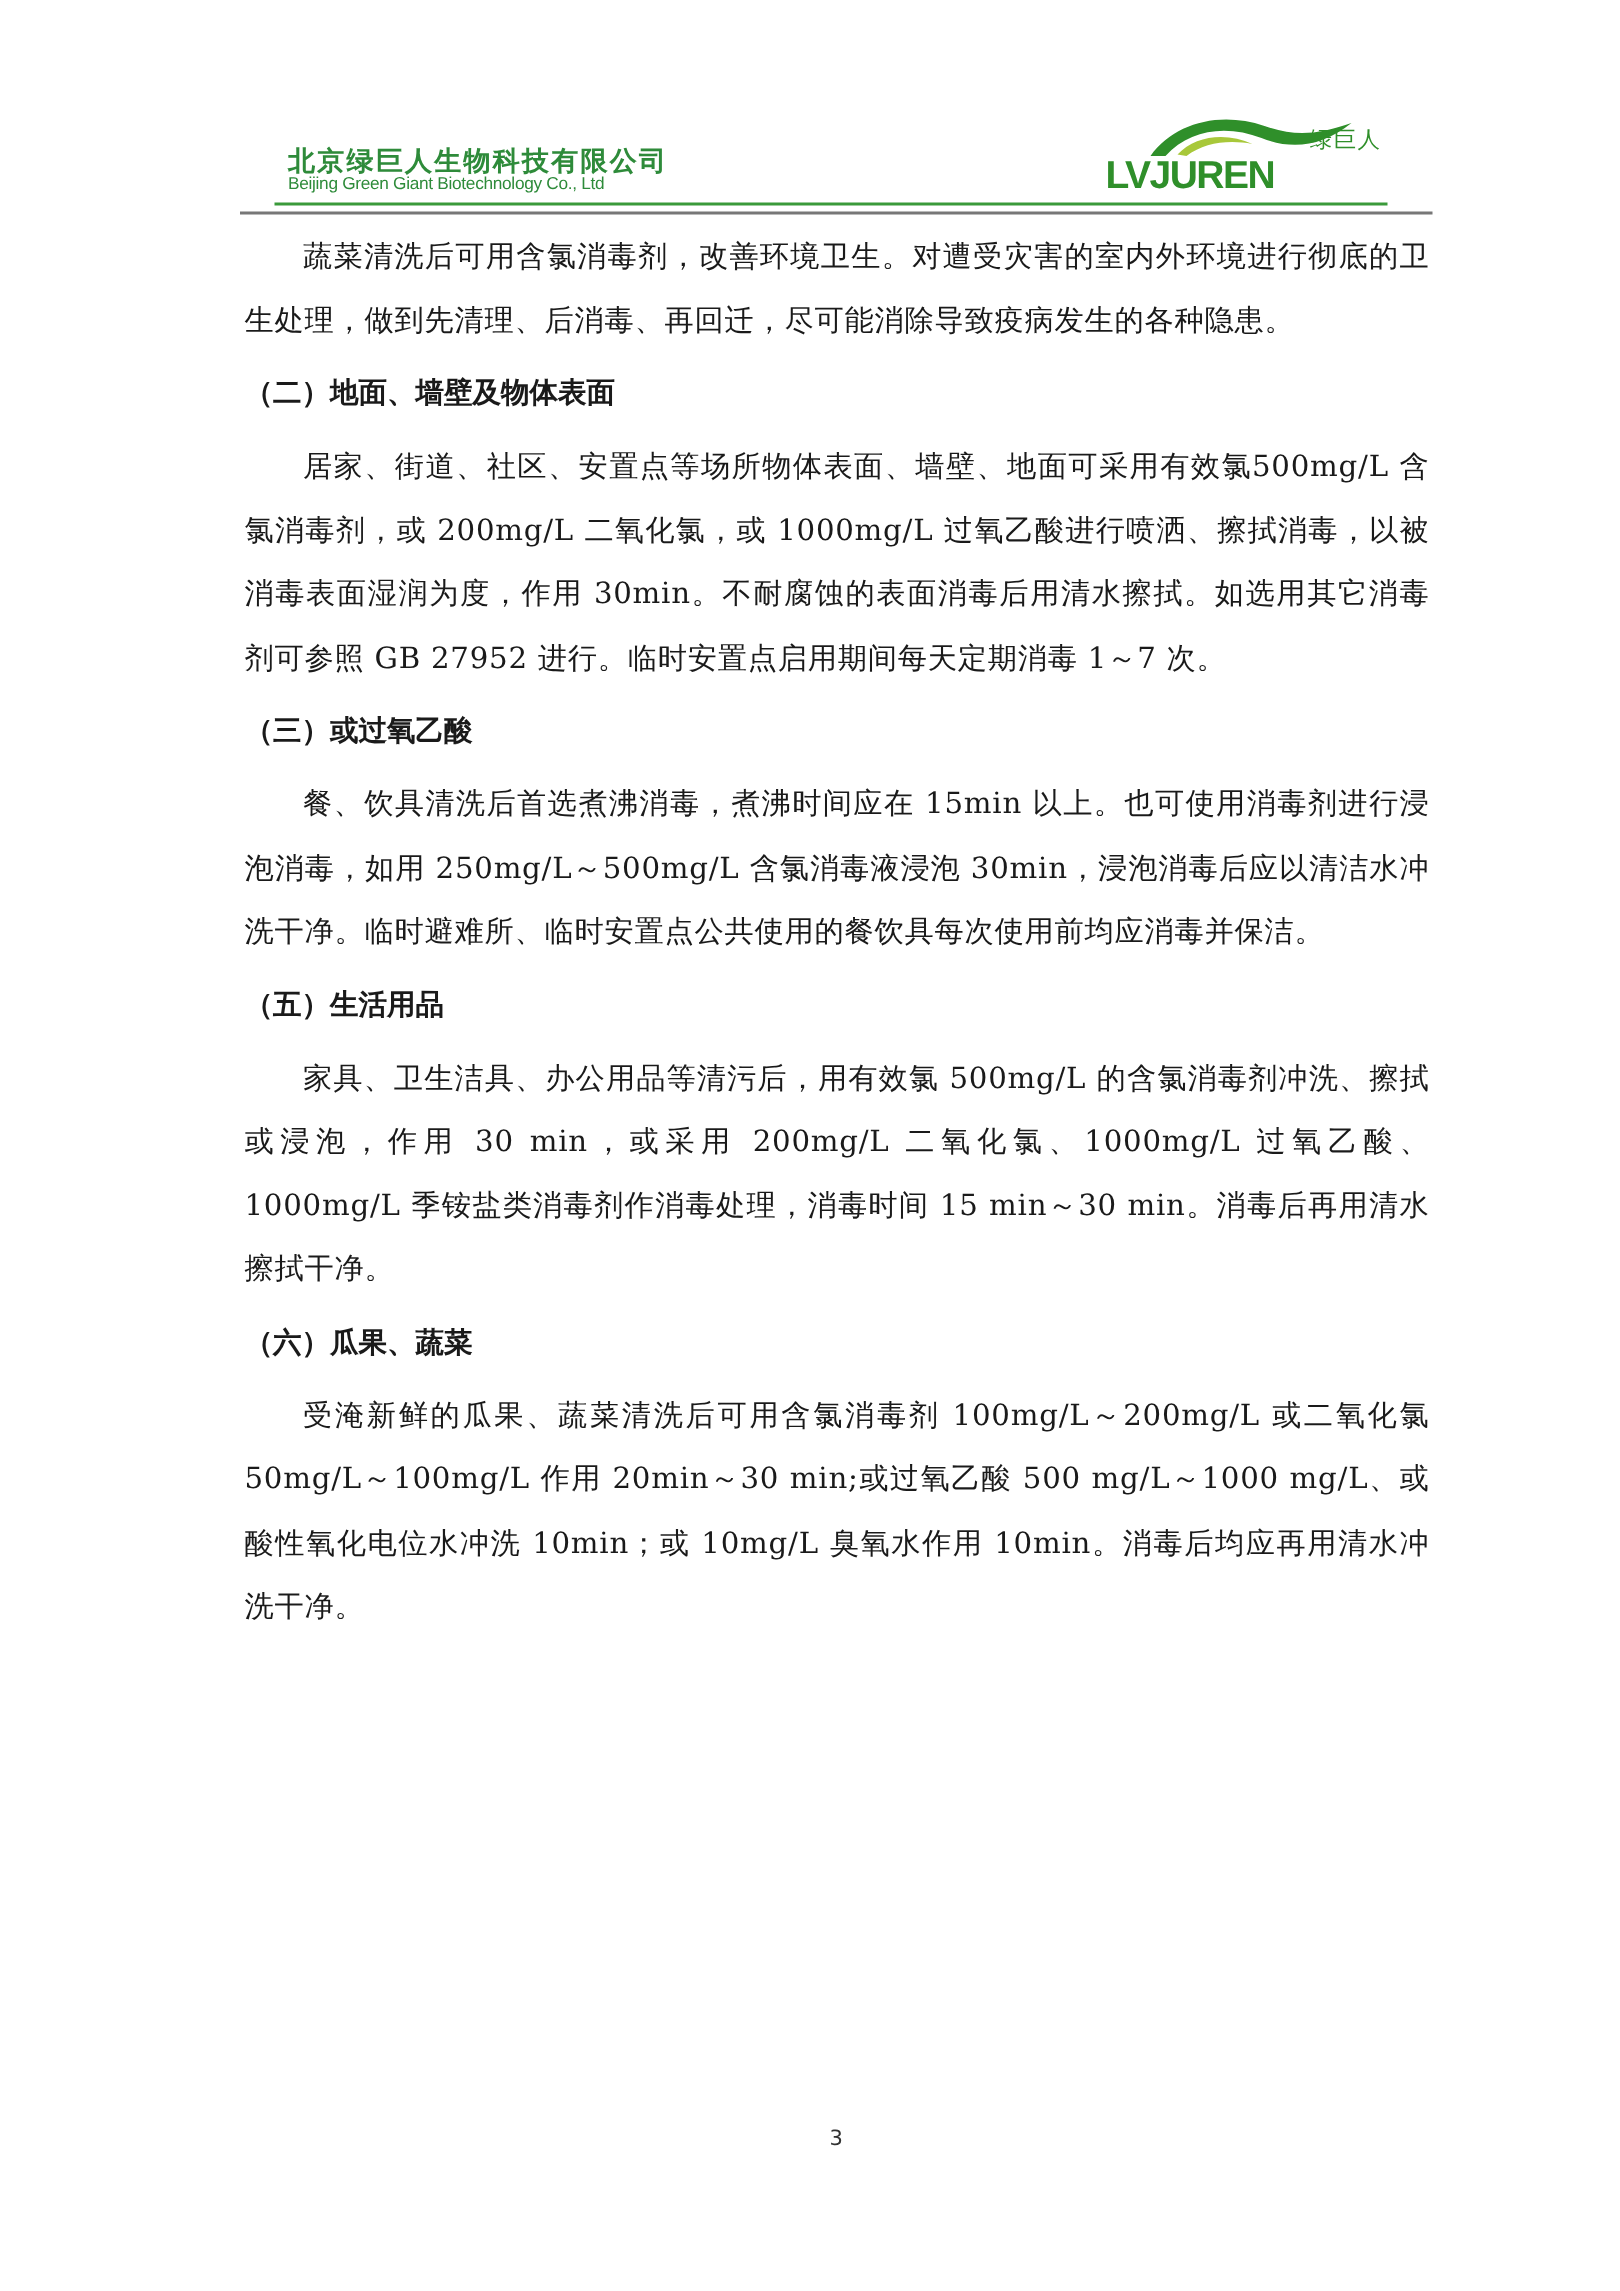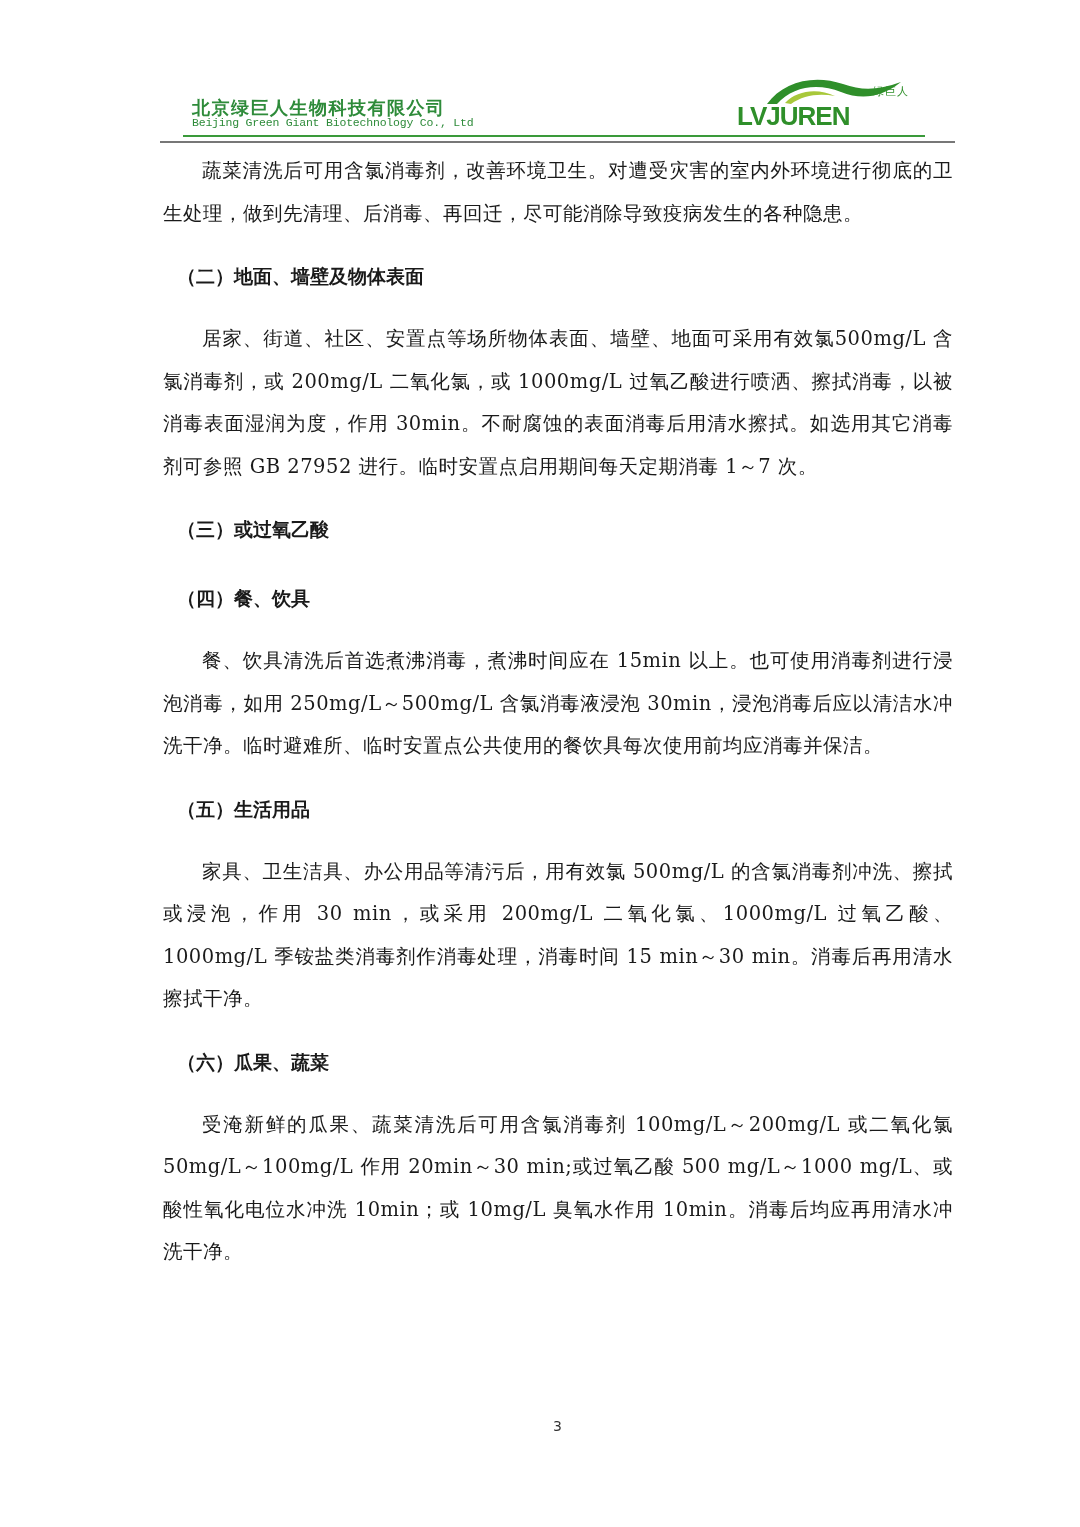--- a/index.html
+++ b/index.html
@@ -30,21 +30,21 @@
   }
   .company-cn {
     font-size: 18px;
     letter-spacing: 1.5px;
     line-height: 16px;
     font-weight: bold;
   }
   .company-en {
     font-size: 11.5px;
     line-height: 14px;
-    font-family: Liberation Mono, monospace;
+    font-family: Liberation Sans, sans-serif;
     letter-spacing: -0.2px;
   }
   .logo {
     position: absolute;
     left: 735px;
     top: 76px;
     width: 190px;
     height: 56px;
   }
   .logo-text {
@@ -56,21 +56,21 @@
     font-size: 26px;
     line-height: 36px;
     color: #2f8f2a;
     letter-spacing: -1px;
   }
   .logo-cn {
     position: absolute;
     left: 138px;
     top: 8px;
     font-family: "DejaVu Sans", sans-serif;
-    font-size: 11px;
+    font-size: 15px;
     color: #2f8f2a;
     letter-spacing: 1px;
   }
   .logo-swoosh {
     position: absolute;
     left: 28px;
     top: 0px;
   }
   .rule-green {
     position: absolute;
@@ -100,21 +100,21 @@
     text-indent: 2em;
     text-align: justify;
     margin: 0;
     letter-spacing: 0.5px;
   }
   .heading {
     font-family: "DejaVu Sans", "Liberation Sans", sans-serif;
     font-weight: bold;
     font-size: 19px;
     line-height: 26px;
-    margin: 14px;
+    margin: 0;
     padding-top: 14px;
     padding-bottom: 15px;
   }
   .page-number {
     position: absolute;
     left: 0;
     width: 1115px;
     text-align: center;
     top: 1418px;
     font-family: "DejaVu Sans", sans-serif;
@@ -152,21 +152,20 @@
   <section>
     <h3 class="heading">（二）地面、墙壁及物体表面</h3>
     <p class="para">居家、街道、社区、安置点等场所物体表面、墙壁、地面可采用有效氯500mg/L 含氯消毒剂，或 200mg/L 二氧化氯，或 1000mg/L 过氧乙酸进行喷洒、擦拭消毒，以被消毒表面湿润为度，作用 30min。不耐腐蚀的表面消毒后用清水擦拭。如选用其它消毒剂可参照 GB 27952 进行。临时安置点启用期间每天定期消毒 1～7 次。</p>
   </section>
 
   <section>
     <h3 class="heading">（三）或过氧乙酸</h3>
   </section>
 
   <section>
-    <h3 class="heading">（四）餐、饮具</h3>
     <p class="para">餐、饮具清洗后首选煮沸消毒，煮沸时间应在 15min 以上。也可使用消毒剂进行浸泡消毒，如用 250mg/L～500mg/L 含氯消毒液浸泡 30min，浸泡消毒后应以清洁水冲洗干净。临时避难所、临时安置点公共使用的餐饮具每次使用前均应消毒并保洁。</p>
   </section>
 
   <section>
     <h3 class="heading">（五）生活用品</h3>
     <p class="para">家具、卫生洁具、办公用品等清污后，用有效氯 500mg/L 的含氯消毒剂冲洗、擦拭或浸泡，作用 30  min，或采用 200mg/L 二氧化氯、1000mg/L 过氧乙酸、1000mg/L 季铵盐类消毒剂作消毒处理，消毒时间 15 min～30 min。消毒后再用清水擦拭干净。</p>
   </section>
 
   <section>
     <h3 class="heading">（六）瓜果、蔬菜</h3>

